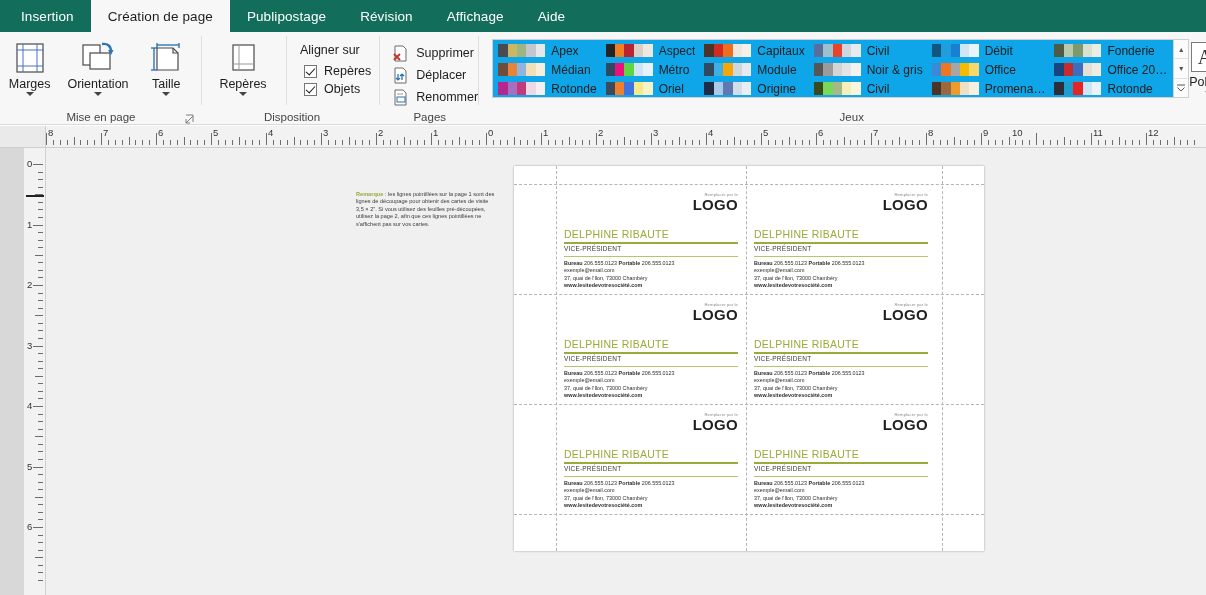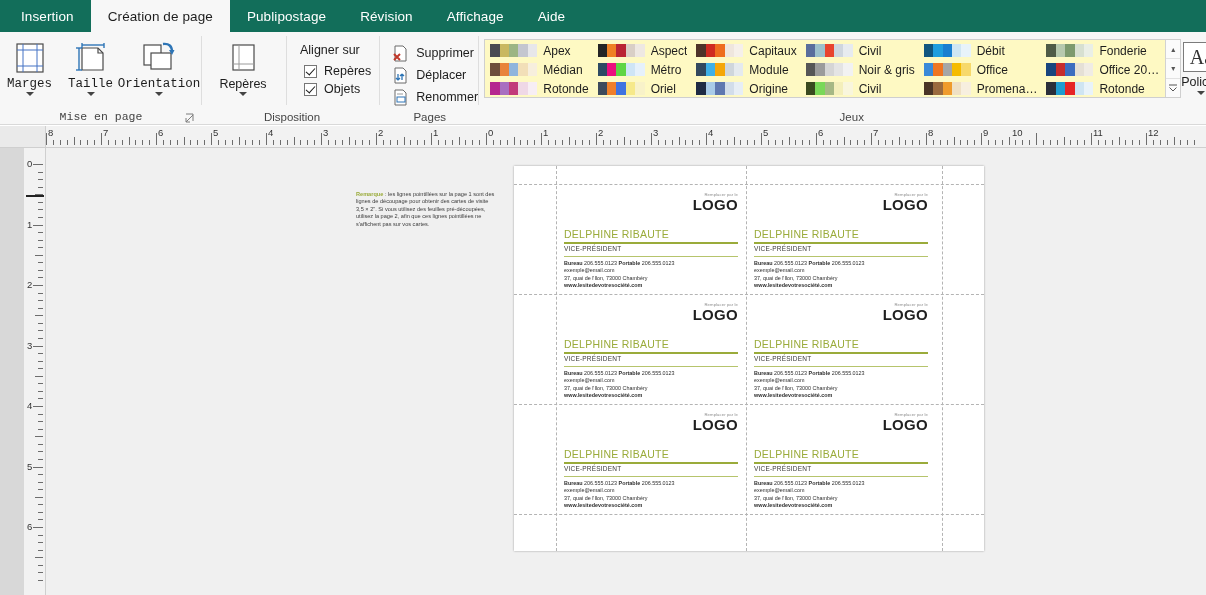--- a/index.html
+++ b/index.html
@@ -125,25 +125,25 @@
   .chkrow .t { font-size: 12.5px; color:#1d1d1d; white-space: nowrap; }
 
   
   .cmdcol { padding: 5px 6px 0 6px; display:flex; flex-direction:column; }
   .cmdrow { display:flex; align-items:center; height: 22px; cursor: default; }
   .cmdrow .ci { width: 19px; height:17px; margin-right:6px; display:flex; align-items:center; justify-content:center; flex:none;}
   .cmdrow .ct { font-size: 12.5px; color:#1d1d1d; white-space: nowrap; }
 
   
   .gallery {
-    margin: 5px 0 0 0;
+    margin: 5px 0 0 8px;
     height: 59px;
     display: flex;
     border: 1px solid #cfcfcf;
-    background: #fef9c3;
+    background: #0ea5e9;
   }
   .gal-grid {
     display: grid;
     grid-template-columns: repeat(6, auto);
     grid-auto-flow: column;
     grid-template-rows: repeat(3, 19px);
     padding: 1px 0 0 2px;
   }
   .gal-item {
     display: flex;
@@ -283,61 +283,61 @@
   <div class="tab">Insertion</div>
   <div class="tab active">Création de page</div>
   <div class="tab">Publipostage</div>
   <div class="tab">Révision</div>
   <div class="tab">Affichage</div>
   <div class="tab">Aide</div>
 </div>
 
 <div class="ribbon">
 
-  <div class="group" style="width:202px;font-family:Liberation Mono, monospace;">
+  <div class="group" style="width:202px;">
     <div class="group-body">
       <div class="bigbtn" style="margin-left:-6px;">
         <span class="ico">
           <svg width="34" height="32" viewBox="0 0 34 32">
             <rect x="4" y="2" width="26" height="28" fill="#fff" stroke="#4a4a4a" stroke-width="1.2"></rect>
             <line x1="10" y1="2" x2="10" y2="30" stroke="#4472c4" stroke-width="1"></line>
             <line x1="24" y1="2" x2="24" y2="30" stroke="#4472c4" stroke-width="1"></line>
             <line x1="4" y1="8" x2="30" y2="8" stroke="#4472c4" stroke-width="1"></line>
             <line x1="4" y1="24" x2="30" y2="24" stroke="#4472c4" stroke-width="1"></line>
           </svg>
         </span>
         <span class="lbl">Marges</span>
+        <span class="caret"></span>
+      </div>
+      <div class="bigbtn" style="width:76px;">
+        <span class="ico">
+          <svg width="36" height="32" viewBox="0 0 36 32">
+            <rect x="3" y="3" width="17" height="20" fill="#fff" stroke="#4a4a4a" stroke-width="1.2"></rect>
+            <rect x="10" y="11" width="20" height="16" fill="#fff" stroke="#4a4a4a" stroke-width="1.2"></rect>
+            <path d="M22 2 q9 -1 9 8" fill="none" stroke="#2e75b6" stroke-width="2.4"></path>
+            <path d="M33.5 8 l-2.5 5 l-3 -5 z" fill="#2e75b6"></path>
+          </svg>
+        </span>
+        <span class="lbl">Orientation</span>
         <span class="caret"></span>
       </div>
       <div class="bigbtn">
         <span class="ico">
           <svg width="34" height="32" viewBox="0 0 34 32">
             <path d="M8 6 h16 l5 5 v17 h-21 z" fill="#fff" stroke="#4a4a4a" stroke-width="1.2"></path>
             <path d="M24 6 v5 h5" fill="none" stroke="#4a4a4a" stroke-width="1.2"></path>
             <line x1="5" y1="6" x2="5" y2="28" stroke="#2e75b6" stroke-width="1.4"></line>
             <line x1="2" y1="6" x2="8" y2="6" stroke="#2e75b6" stroke-width="1.4"></line>
             <line x1="2" y1="28" x2="8" y2="28" stroke="#2e75b6" stroke-width="1.4"></line>
             <line x1="8" y1="3" x2="30" y2="3" stroke="#2e75b6" stroke-width="1.4"></line>
             <line x1="8" y1="1" x2="8" y2="6" stroke="#2e75b6" stroke-width="1.4"></line>
             <line x1="30" y1="1" x2="30" y2="6" stroke="#2e75b6" stroke-width="1.4"></line>
           </svg>
         </span>
         <span class="lbl">Taille</span>
-        <span class="caret"></span>
-      </div>
-      <div class="bigbtn" style="width:76px;">
-        <span class="ico">
-          <svg width="36" height="32" viewBox="0 0 36 32">
-            <rect x="3" y="3" width="17" height="20" fill="#fff" stroke="#4a4a4a" stroke-width="1.2"></rect>
-            <rect x="10" y="11" width="20" height="16" fill="#fff" stroke="#4a4a4a" stroke-width="1.2"></rect>
-            <path d="M22 2 q9 -1 9 8" fill="none" stroke="#2e75b6" stroke-width="2.4"></path>
-            <path d="M33.5 8 l-2.5 5 l-3 -5 z" fill="#2e75b6"></path>
-          </svg>
-        </span>
-        <span class="lbl">Orientation</span>
         <span class="caret"></span>
       </div>
     </div>
     <div class="group-title">
       <span>Mise en page</span>
       <span class="dlg-launcher">
         <svg width="11" height="11" viewBox="0 0 11 11">
           <path d="M1 1 h7 v7" fill="none" stroke="#555" stroke-width="1"></path>
           <path d="M1 9 l7 -7" stroke="#555" stroke-width="1"></path>
           <path d="M1 5 v4 h4" fill="none" stroke="#555" stroke-width="1"></path>

